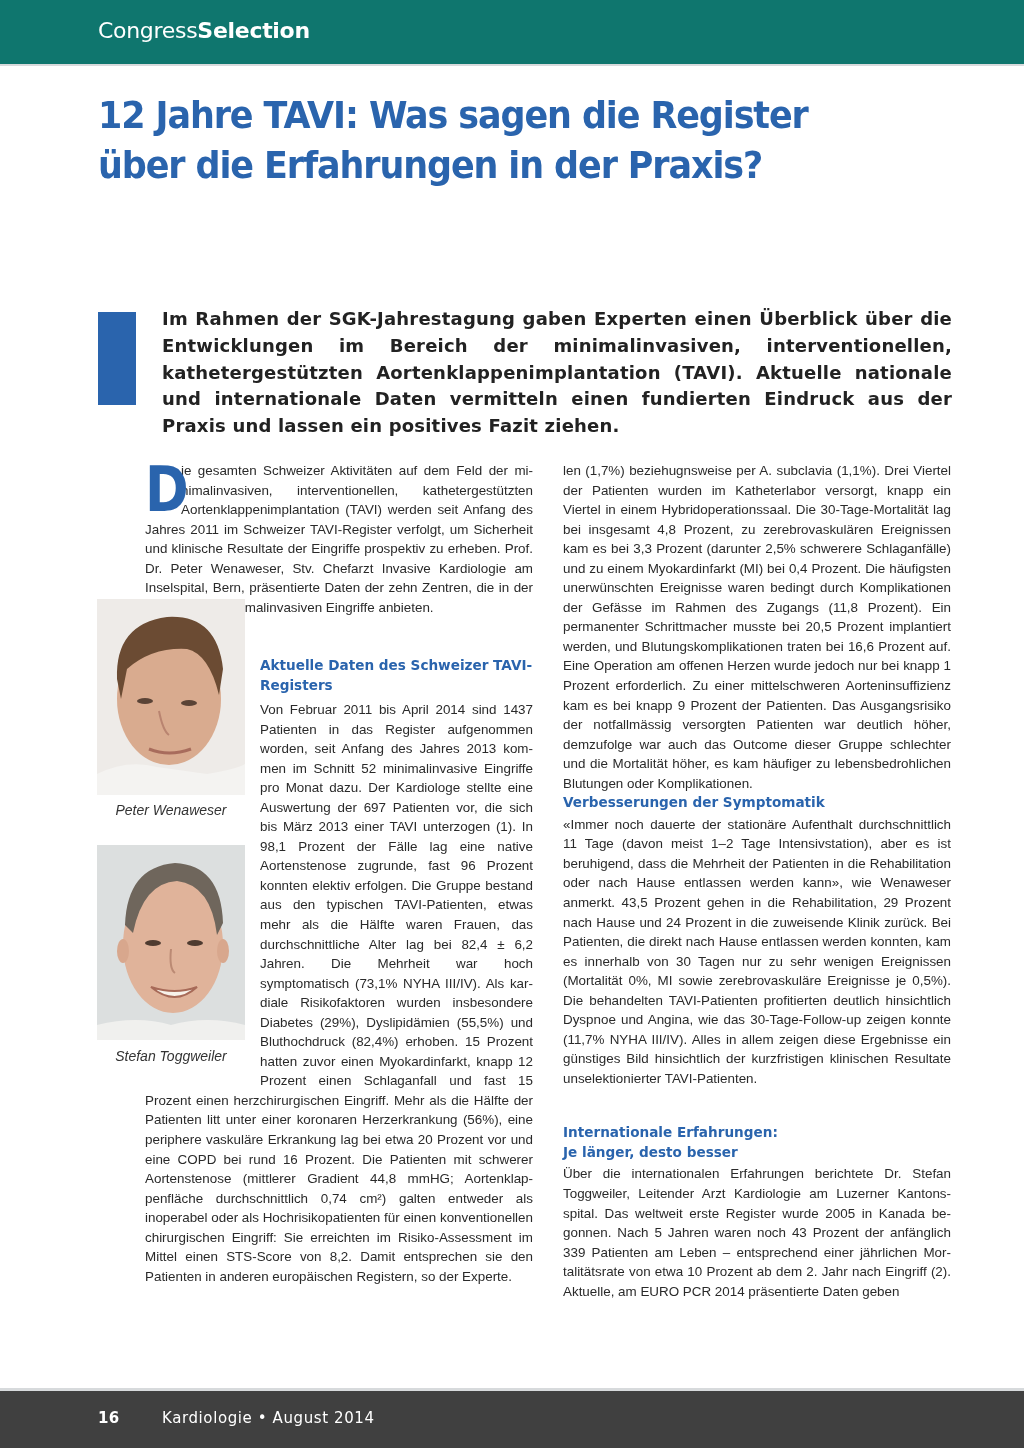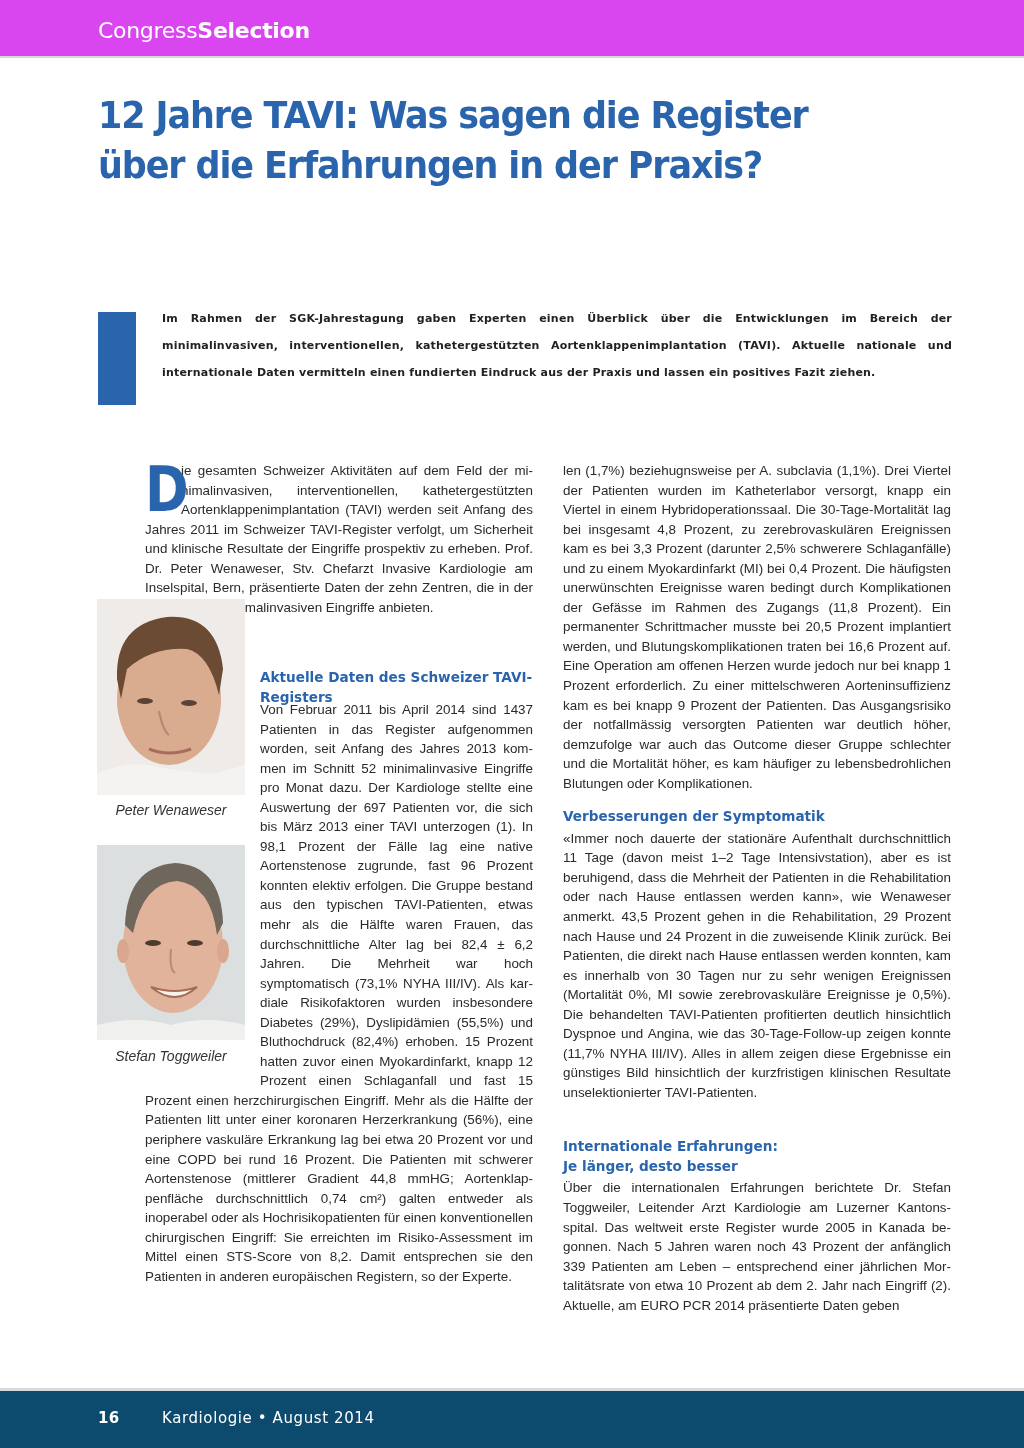--- a/index.html
+++ b/index.html
@@ -1,77 +1,77 @@
 <!DOCTYPE html>
 <html><head>
 <meta charset="utf-8">
 <style>
   * { box-sizing: border-box; margin: 0; padding: 0; }
   html, body { width: 1024px; height: 1448px; background: #ffffff; overflow: hidden; }
   body { position: relative; font-family: "DejaVu Sans", sans-serif; color: #222; }
 
   .topbar {
-    position: absolute; left: 0; top: 0; width: 1024px; height: 58px;
-    background: #d946ef; border-bottom: 2px solid #d7dadc;
+    position: absolute; left: 0; top: 0; width: 1024px; height: 66px;
+    background: #0f766e; border-bottom: 2px solid #d7dadc;
   }
   .topbar .brand {
     position: absolute; left: 98px; top: 18px; font-size: 22px; color: #ffffff;
     font-family: "DejaVu Sans", sans-serif; letter-spacing: -0.3px;
   }
   .topbar .brand b { font-weight: bold; }
 
   .title {
     position: absolute; left: 98px; top: 90px; width: 860px;
     font-family: "DejaVu Sans", sans-serif; font-weight: bold;
     color: #2a64ad; font-size: 38px; line-height: 50px; letter-spacing: -1.2px;
     transform: scaleX(0.92); transform-origin: left top;
   }
 
   .lead-bar { position: absolute; left: 98px; top: 312px; width: 38px; height: 93px; background: #2a64ad; }
   .lead {
     position: absolute; left: 162px; top: 306px; width: 790px;
-    font-weight: bold; font-size: 11px; line-height: 26.8px; color: #222;
+    font-weight: bold; font-size: 18px; line-height: 26.8px; color: #222;
     text-align: justify; letter-spacing: 0.2px;
   }
 
   .col {
     position: absolute; font-family: "Liberation Sans", sans-serif;
     font-size: 13.4px; line-height: 19.55px; color: #2a2a2a; text-align: justify;
     hyphens: manual;
   }
   .col p { text-align: justify; }
   .col-left { left: 145px; top: 461px; width: 388px; }
   .col-right { left: 563px; top: 461px; width: 388px; }
 
   .dropcap {
     float: left; font-family: "DejaVu Sans", sans-serif; font-weight: bold; color: #2a64ad;
     font-size: 62px; line-height: 54px; height: 56px; margin: 2px 6px 0 0;
     transform: scaleX(0.85); transform-origin: left top; width: 30px;
   }
 
   .h2 {
     font-family: "DejaVu Sans", sans-serif; font-weight: bold; color: #2a64ad;
-    font-size: 13.6px; line-height: 19.5px; margin-top: 14px; margin-bottom: 2px; text-align: left;
+    font-size: 13.6px; line-height: 19.5px; margin-bottom: 2px; text-align: left;
   }
 
   .photo {
     position: absolute; width: 148px; overflow: hidden;
   }
   .photo-1 { left: 97px; top: 599px; height: 196px; background: #ece9e6; }
   .photo-2 { left: 97px; top: 845px; height: 195px; background: #d9dcdc; }
   .caption {
     position: absolute; font-family: "Liberation Sans", sans-serif; font-style: italic;
     font-size: 14px; color: #333; width: 148px; text-align: center;
   }
   .caption-1 { left: 97px; top: 802px; }
   .caption-2 { left: 97px; top: 1048px; }
 
   .bottombar {
     position: absolute; left: 0; top: 1388px; width: 1024px; height: 60px;
-    background: #0c4a6e; border-top: 3px solid #d7dadc;
+    background: #404040; border-top: 3px solid #d7dadc;
   }
   .bottombar .pagenum { position: absolute; left: 98px; top: 18px; color: #fff; font-weight: bold; font-size: 15px; letter-spacing: 0.3px; }
   .bottombar .journal { position: absolute; left: 162px; top: 18px; color: #fff; font-weight: normal; font-size: 15px; letter-spacing: 0.6px; }
 </style>
 </head>
 <body>
 
 <div class="topbar">
   <div class="brand"><span>Congress</span><b>Selection</b></div>
 </div>
@@ -115,21 +115,21 @@
     <ellipse cx="98" cy="98" rx="8" ry="3" fill="#4e3b30"></ellipse>
     <path d="M74 104 Q72 124 78 128" stroke="#bb8a74" stroke-width="2" fill="none"></path>
     <path d="M54 142 Q78 162 100 142 Q78 150 54 142 Z" fill="#f7f2ea" stroke="#a76a58" stroke-width="2"></path>
     <ellipse cx="26" cy="106" rx="6" ry="12" fill="#d8a78d"></ellipse>
     <ellipse cx="126" cy="106" rx="6" ry="12" fill="#d8a78d"></ellipse>
   </svg>
 </div>
 <div class="caption caption-2">Stefan Toggweiler</div>
 
 <div class="col" style="left:260px; top:656px; width:273px;">
-  <h2 class="h2" style="margin-top:12px;">Aktuelle Daten des Schweizer TAVI-Registers</h2>
+  <h2 class="h2" style="margin-top:0;">Aktuelle Daten des Schweizer TAVI-Registers</h2>
 </div>
 
 <div class="col" style="left:145px; top:700px; width:388px; height:682px; overflow:hidden;">
   <div style="float:left; width:115px; height:378px;"></div>
   <p>Von Februar 2011 bis April 2014 sind 1437 Patienten in das Register aufgenommen worden, seit Anfang des Jahres 2013 kom­men im Schnitt 52 minimalinvasive Ein­griffe pro Monat dazu. Der Kardiologe stellte eine Auswertung der 697 Patienten vor, die sich bis März 2013 einer TAVI un­terzogen (1). In 98,1 Prozent der Fälle lag eine native Aortenstenose zugrunde, fast 96 Prozent konnten elektiv erfolgen. Die Gruppe bestand aus den typischen TAVI-Pa­tienten, etwas mehr als die Hälfte waren Frauen, das durchschnittliche Alter lag bei 82,4 ± 6,2 Jahren. Die Mehrheit war hoch symptomatisch (73,1% NYHA III/IV). Als kar­diale Risikofaktoren wurden insbesondere Diabetes (29%), Dyslipidämien (55,5%) und Bluthochdruck (82,4%) erhoben. 15 Prozent hatten zuvor einen Myokardinfarkt, knapp 12 Prozent einen Schlaganfall und fast 15 Prozent ei­nen herzchirurgischen Eingriff. Mehr als die Hälfte der Patien­ten litt unter einer koronaren Herzerkrankung (56%), eine pe­riphere vaskuläre Erkrankung lag bei etwa 20 Prozent vor und eine COPD bei rund 16 Prozent. Die Patienten mit schwerer Aortenstenose (mittlerer Gradient 44,8 mmHG; Aortenklap­penfläche durchschnittlich 0,74 cm²) galten entweder als inoperabel oder als Hochrisikopatienten für einen konventio­nellen chirurgischen Eingriff: Sie erreichten im Risiko-Assess­ment im Mittel einen STS-Score von 8,2. Damit entsprechen sie den Patienten in anderen europäischen Registern, so der Experte.</p>
 </div>
 
 <div class="col col-right" style="top:461px;">
   <div style="height:375px; overflow:hidden; position:relative;">
     <div style="position:absolute; top:-527px; left:-115px; width:388px;"></div>

